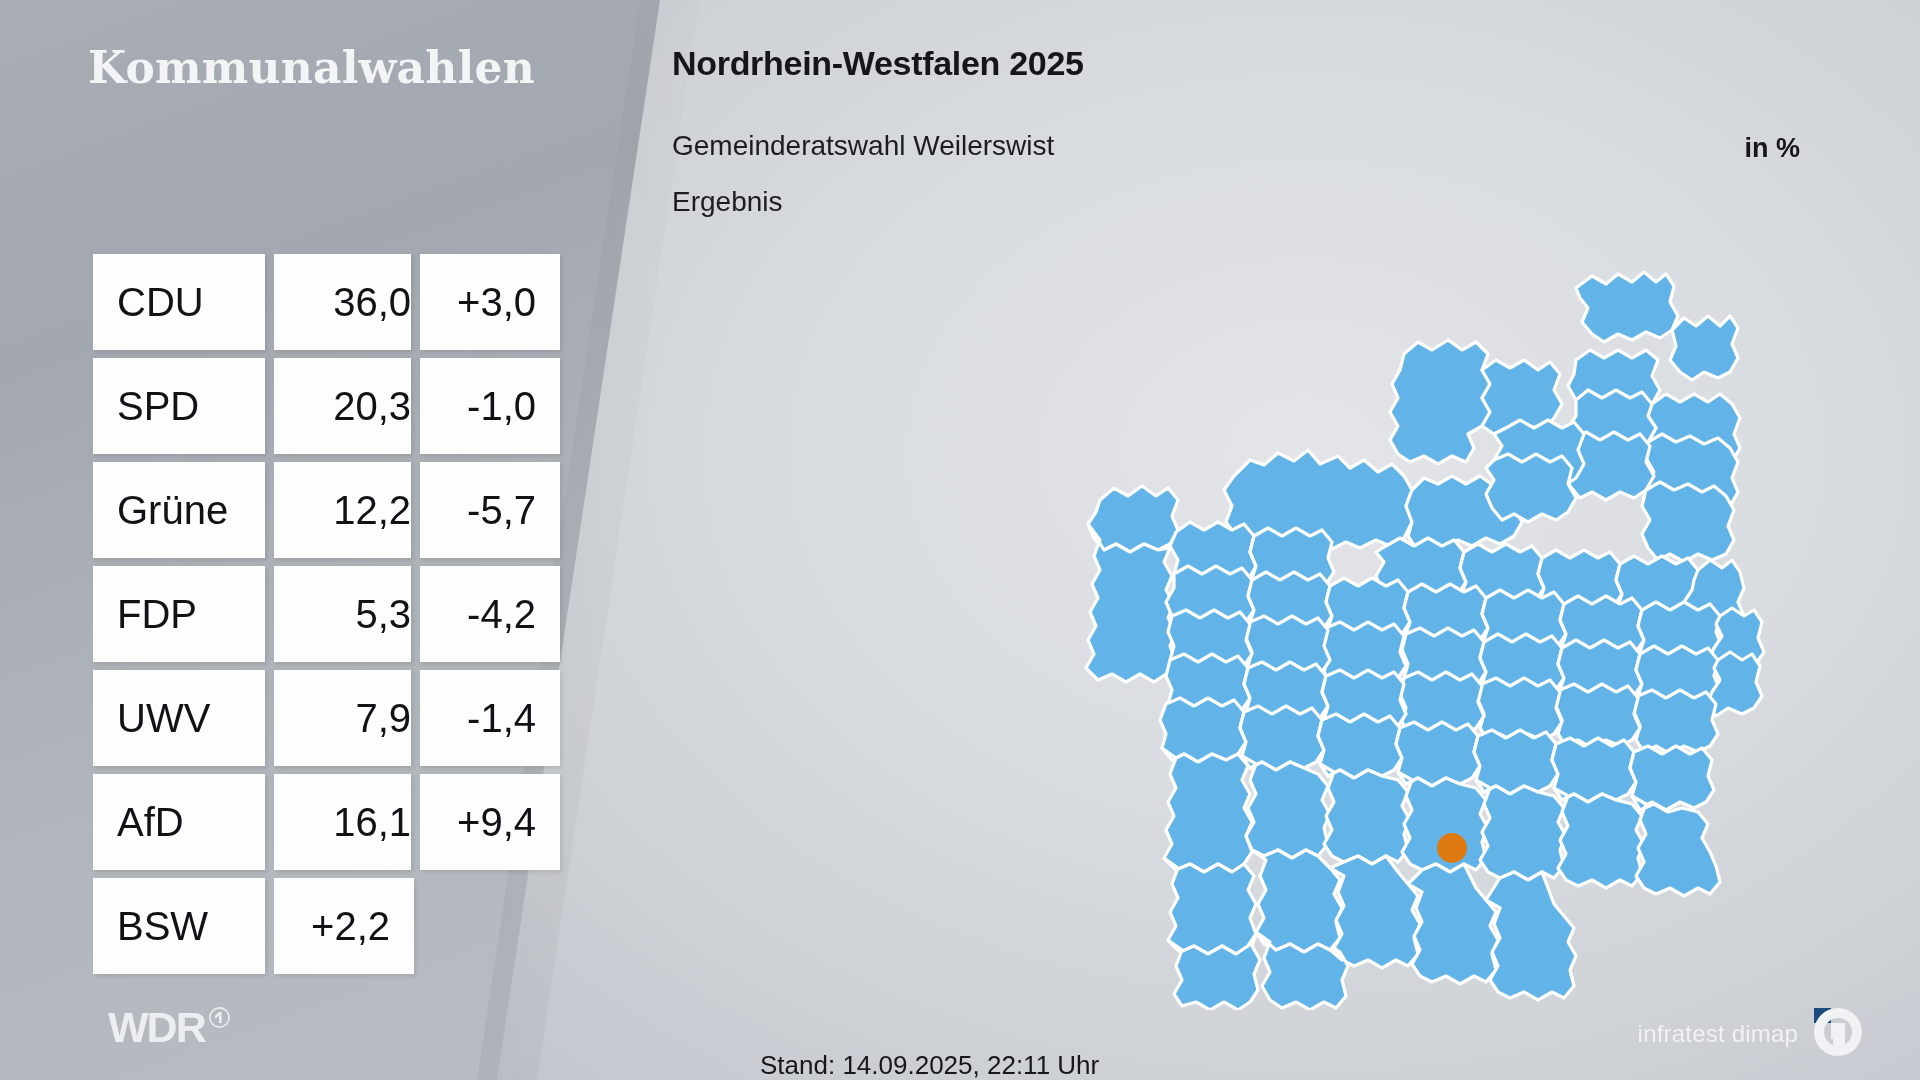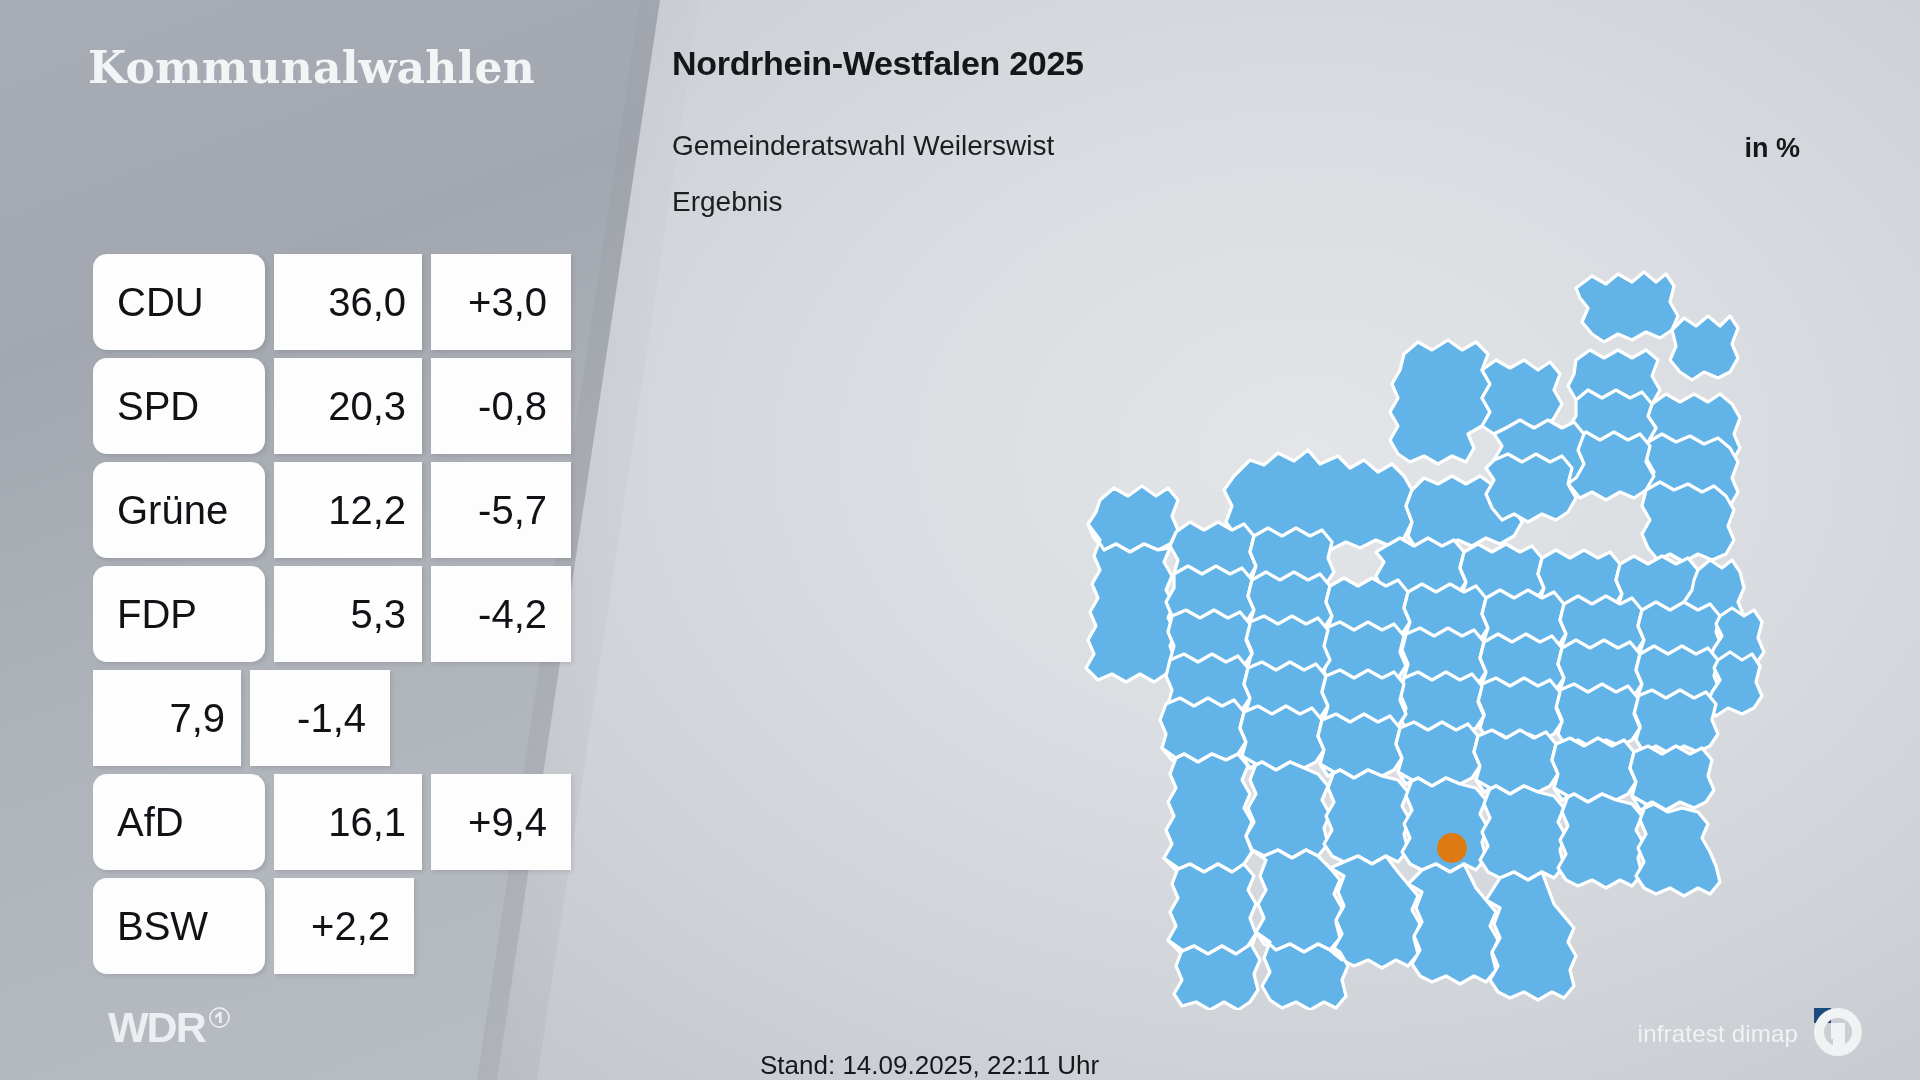--- a/index.html
+++ b/index.html
@@ -56,22 +56,22 @@
   #table{
     position:absolute;left:93px;top:254px;
     display:flex;flex-direction:column;gap:8px;
   }
   .row{display:flex;gap:9px;}
   .cell{
     background:#fdfdfd;height:96px;display:flex;align-items:center;
     box-shadow:2px 2px 4px rgba(0,0,0,0.10);
     font-size:40px;color:#101216;font-weight:400;
   }
-  .c-party{width:172px;justify-content:flex-start;padding-left:24px;box-sizing:border-box;border-radius:14px;}
-  .c-value{width:148px;justify-content:flex-end;padding-right:16px;box-sizing:border-box;}
+  .c-party{width:172px;justify-content:flex-start;padding-left:24px;box-sizing:border-box;}
+  .c-value{width:137px;justify-content:flex-end;padding-right:0;box-sizing:border-box;}
   .c-change{width:140px;justify-content:flex-end;padding-right:24px;box-sizing:border-box;}
 
   
   #map{position:absolute;left:1020px;top:250px;width:760px;height:760px;}
   #map svg{width:100%;height:100%;display:block;}
   .dist{fill:#62b4e8;stroke:#ffffff;stroke-width:3.2;stroke-linejoin:round;}
   .marker{fill:#de7a11;}
 
   
   #wdr{position:absolute;left:92px;top:1006px;height:48px;display:flex;align-items:flex-start;}
@@ -108,33 +108,34 @@
 
   <div id="table">
     <div class="row">
       <div class="cell c-party">CDU</div>
       <div class="cell c-value">36,0</div>
       <div class="cell c-change">+3,0</div>
     </div>
     <div class="row">
       <div class="cell c-party">SPD</div>
       <div class="cell c-value">20,3</div>
-      <div class="cell c-change">-0,8</div>
+      <div class="cell c-change">-1,0</div>
     </div>
     <div class="row">
       <div class="cell c-party">Grüne</div>
       <div class="cell c-value">12,2</div>
       <div class="cell c-change">-5,7</div>
     </div>
     <div class="row">
       <div class="cell c-party">FDP</div>
       <div class="cell c-value">5,3</div>
       <div class="cell c-change">-4,2</div>
     </div>
     <div class="row">
+      <div class="cell c-party">UWV</div>
       <div class="cell c-value">7,9</div>
       <div class="cell c-change">-1,4</div>
     </div>
     <div class="row">
       <div class="cell c-party">AfD</div>
       <div class="cell c-value">16,1</div>
       <div class="cell c-change">+9,4</div>
     </div>
     <div class="row">
       <div class="cell c-party">BSW</div>

